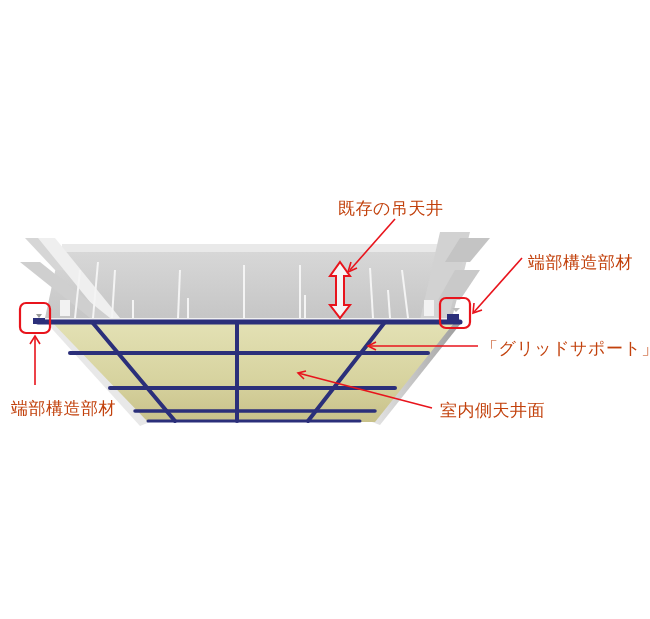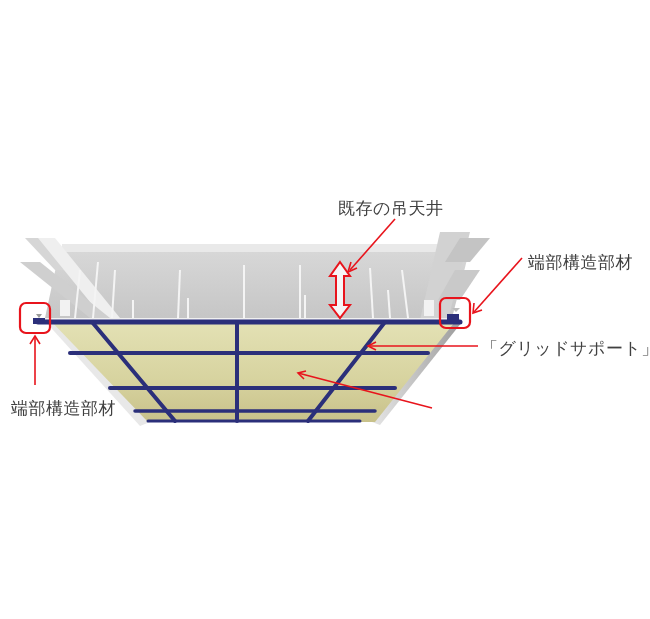--- a/index.html
+++ b/index.html
@@ -1,19 +1,19 @@
 <!DOCTYPE html>
 <html><head>
   <meta charset="utf-8">
   <style>
     html, body { margin: 0; padding: 0; background: #ffffff; }
     body { width: 650px; height: 619px; position: relative; overflow: hidden;
            font-family: "DejaVu Sans", sans-serif; }
     #stage { position: absolute; left: 0; top: 0; width: 650px; height: 619px; }
-    .label { position: absolute; font-size: 17px; color: #404040; white-space: nowrap;
+    .label { position: absolute; font-size: 17px; color: #c2410c; white-space: nowrap;
              letter-spacing: 0.5px; font-family: "DejaVu Sans", sans-serif; }
   </style>
 </head>
 <body>
 
 <div id="stage">
   <svg width="650" height="619" viewBox="0 0 650 619" xmlns="http://www.w3.org/2000/svg">
     <defs>
       <linearGradient id="backWall" x1="0" y1="0" x2="0" y2="1">
         <stop offset="0" stop-color="#d8d8d8"></stop>
@@ -111,13 +111,14 @@
     <rect x="33" y="318" width="12" height="6" fill="#2b2f7a"></rect>
     <rect x="447" y="314" width="12" height="6" fill="#2b2f7a"></rect>
     <polygon points="36,314 42,314 39,318" fill="#9a9a9a"></polygon>
     <polygon points="452,308 460,308 456,312" fill="#bdbdbd"></polygon>
   </svg>
 
   <div class="label" style="left:338px; top:197px;">既存の吊天井</div>
   <div class="label" style="left:528px; top:251px;">端部構造部材</div>
   <div class="label" style="left:481px; top:337px;">「グリッドサポート」</div>
   <div class="label" style="left:11px; top:397px;">端部構造部材</div>
+  <div class="label" style="left:440px; top:399px;">室内側天井面</div>
 </div>
 
 </body></html>

